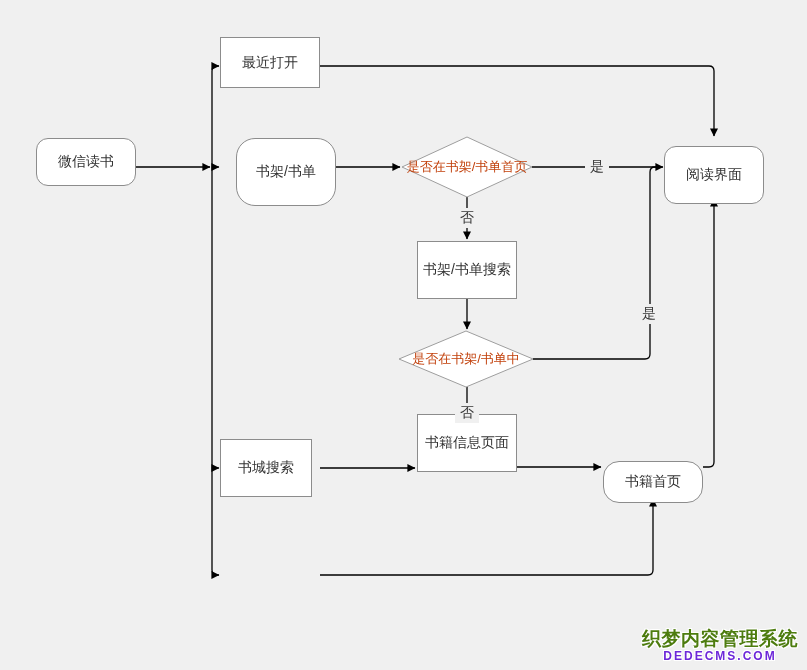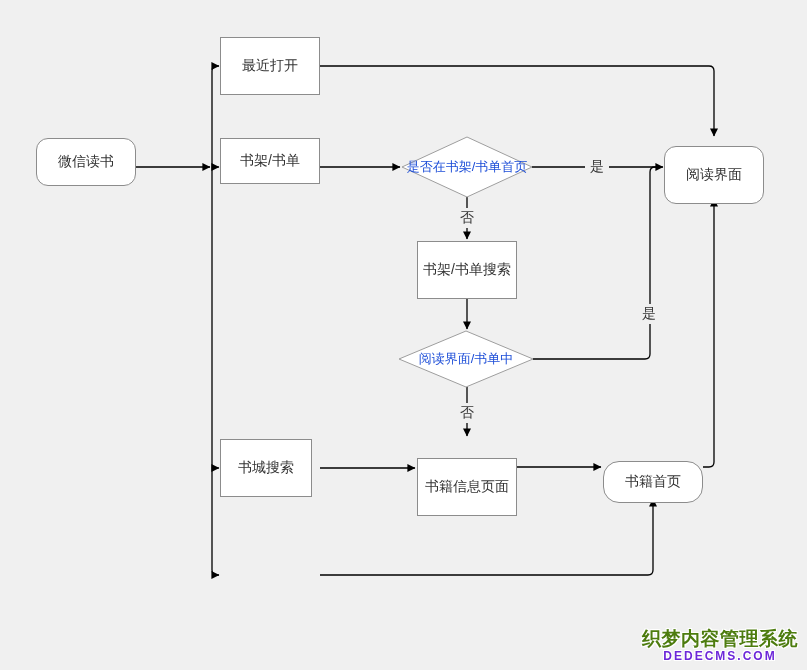--- a/index.html
+++ b/index.html
@@ -35,21 +35,21 @@
   }
   .node.rounded {
     border-radius: 12px;
   }
   .diamond-label {
     position: absolute;
     display: flex;
     align-items: center;
     justify-content: center;
     font-size: 13px;
-    color: #1d4ed8;
+    color: #c2410c;
     white-space: nowrap;
     z-index: 3;
     background: transparent;
   }
   .edge-label {
     position: absolute;
     display: flex;
     align-items: center;
     justify-content: center;
     font-size: 14px;
@@ -129,38 +129,38 @@
 
       <path d="M320 575 H648 Q653 575 653 570 V499" marker-end="url(#arw)"></path>
     </g>
 
     <polygon points="467,137 532,167 467,197 402,167" fill="#ffffff" stroke="#9e9e9e" stroke-width="1"></polygon>
     <polygon points="466,331 533,359 466,387 399,359" fill="#ffffff" stroke="#9e9e9e" stroke-width="1"></polygon>
   </svg>
 
   <div class="node rounded" style="left:36px; top:138px; width:100px; height:48px;">微信读书</div>
 
-  <div class="node" style="left:220px; top:37px; width:100px; height:58px;">最近打开</div>
+  <div class="node" style="left:220px; top:37px; width:100px; height:51px;">最近打开</div>
 
-  <div class="node" style="left:220px; top:138px; width:100px; height:46px;">书架/书单</div>
+  <div class="node" style="left:236px; top:138px; width:100px; height:68px;border-radius:19px;">书架/书单</div>
 
   <div class="node rounded" style="left:664px; top:138px; width:100px; height:58px;margin-top:8px;">阅读界面</div>
 
   <div class="node" style="left:417px; top:241px; width:100px; height:58px;">书架/书单搜索</div>
 
   <div class="node" style="left:220px; top:439px; width:92px; height:58px;">书城搜索</div>
 
-  <div class="node" style="left:417px; top:458px; width:100px; height:58px;">书籍信息页面</div>
+  <div class="node" style="left:417px; top:414px; width:100px; height:58px;">书籍信息页面</div>
 
   <div class="node" style="left:603px; top:461px; width:100px; height:42px;border-radius:16px;">书籍首页</div>
 
 
   <div class="diamond-label" style="left:397px; top:154px; width:140px; height:26px;">是否在书架/书单首页</div>
 
-  <div class="diamond-label" style="left:396px; top:346px; width:140px; height:26px;">阅读界面/书单中</div>
+  <div class="diamond-label" style="left:396px; top:346px; width:140px; height:26px;">是否在书架/书单中</div>
 
   <div class="edge-label" style="left:585px; top:157px;">是</div>
 
   <div class="edge-label" style="left:455px; top:208px;">否</div>
 
   <div class="edge-label" style="left:637px; top:304px;">是</div>
 
   <div class="edge-label" style="left:455px; top:403px;">否</div>
 
   <div class="watermark">

